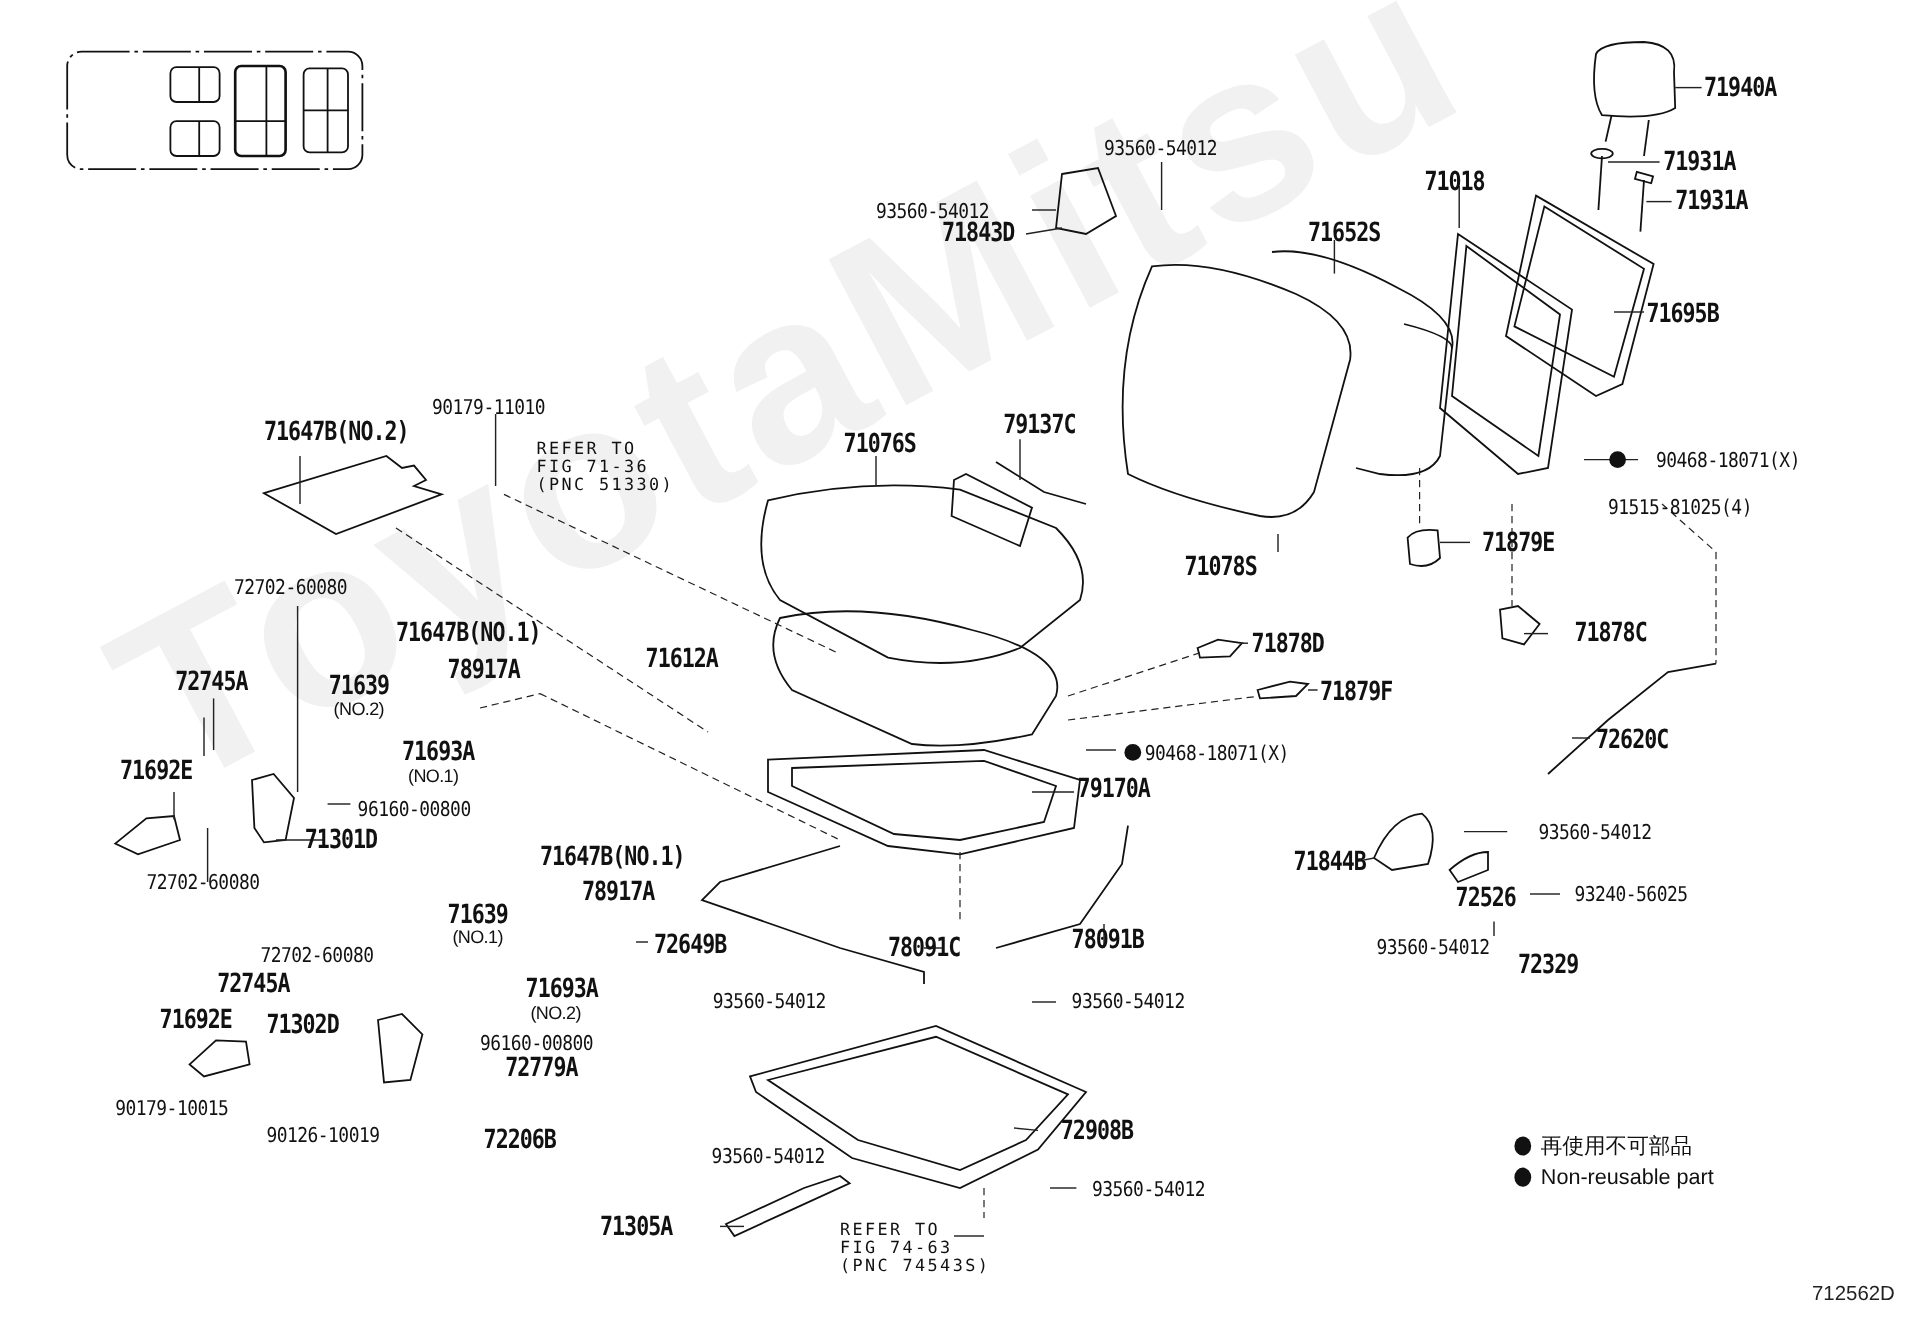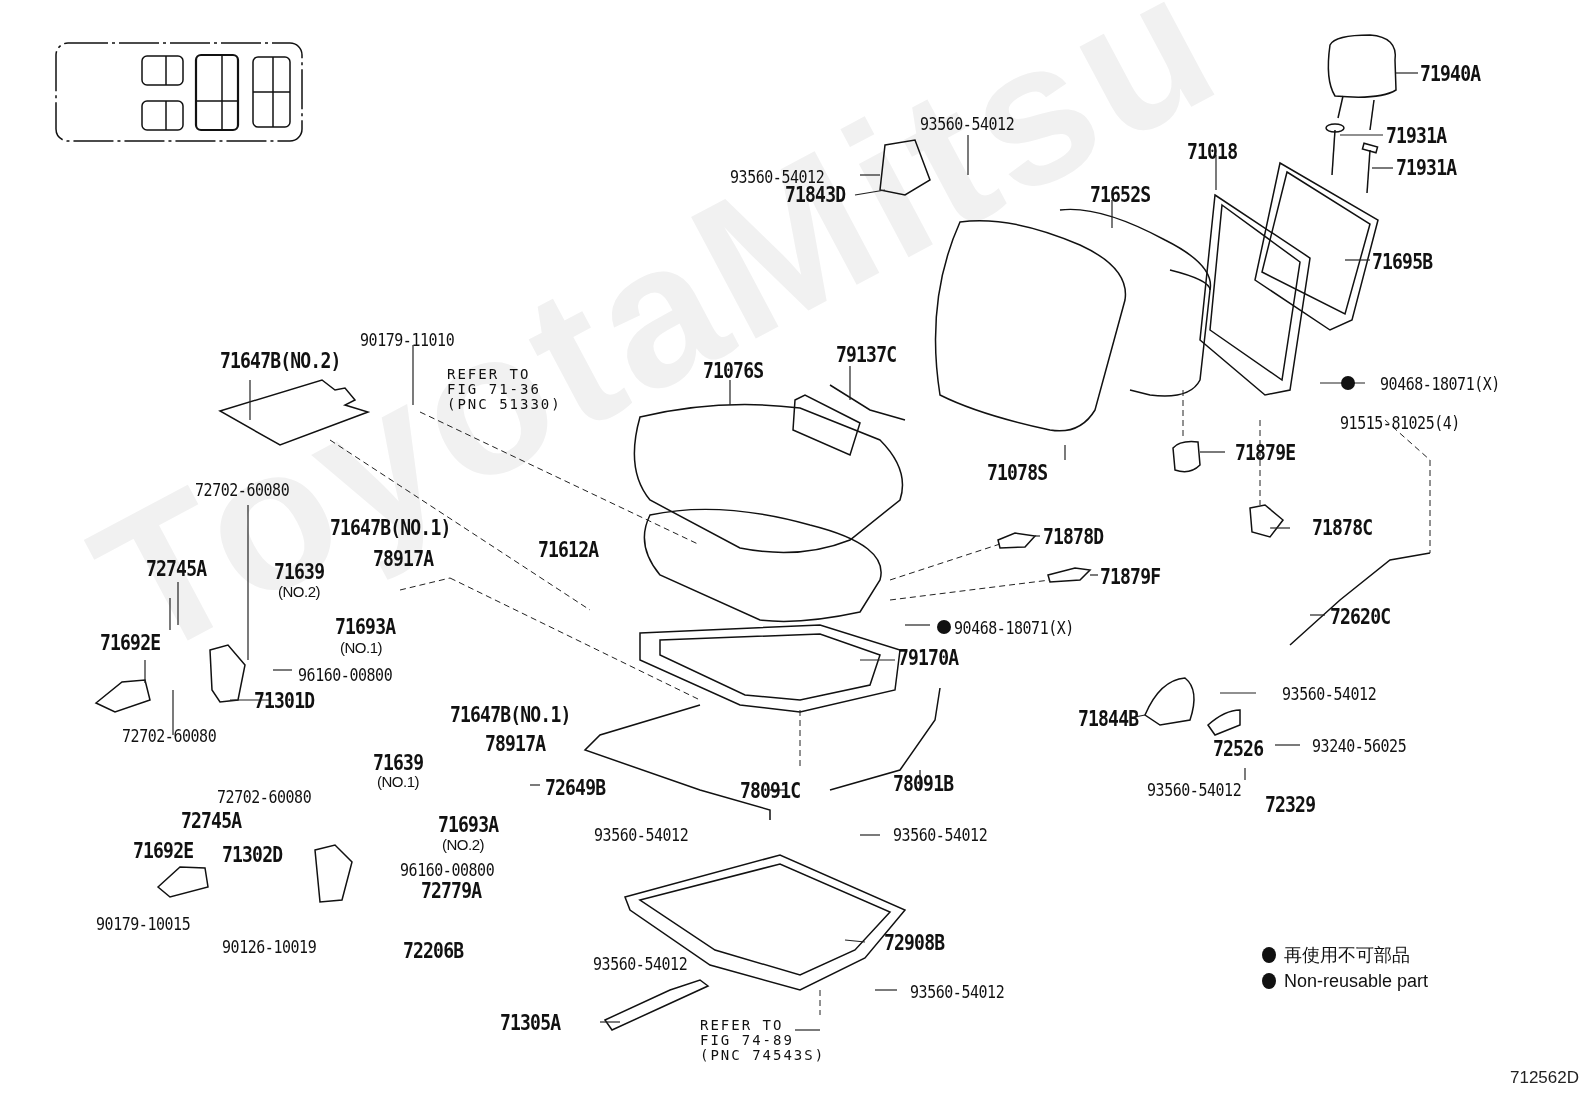--- a/index.html
+++ b/index.html
@@ -240,21 +240,21 @@
 <div class="lbl big" style="left:403px;top:938px">72206B</div>
 
 <div class="lbl mid" style="left:594px;top:825px">93560-54012</div>
 <div class="lbl mid" style="left:893px;top:825px">93560-54012</div>
 <div class="lbl big" style="left:884px;top:930px">72908B</div>
 <div class="lbl mid" style="left:593px;top:954px">93560-54012</div>
 <div class="lbl mid" style="left:910px;top:982px">93560-54012</div>
 <div class="lbl big" style="left:500px;top:1010px">71305A</div>
 <div class="lbl ref" style="left:700px;top:1018px">
   <div>REFER TO</div>
-  <div>FIG 74-89</div>
+  <div>FIG 74-63</div>
   <div>(PNC 74543S)</div>
 </div>
 
 <div class="legend">
   <div class="row">
     <span class="dot"></span>
     <span>再使用不可部品</span>
   </div>
   <div class="row">
     <span class="dot"></span>

